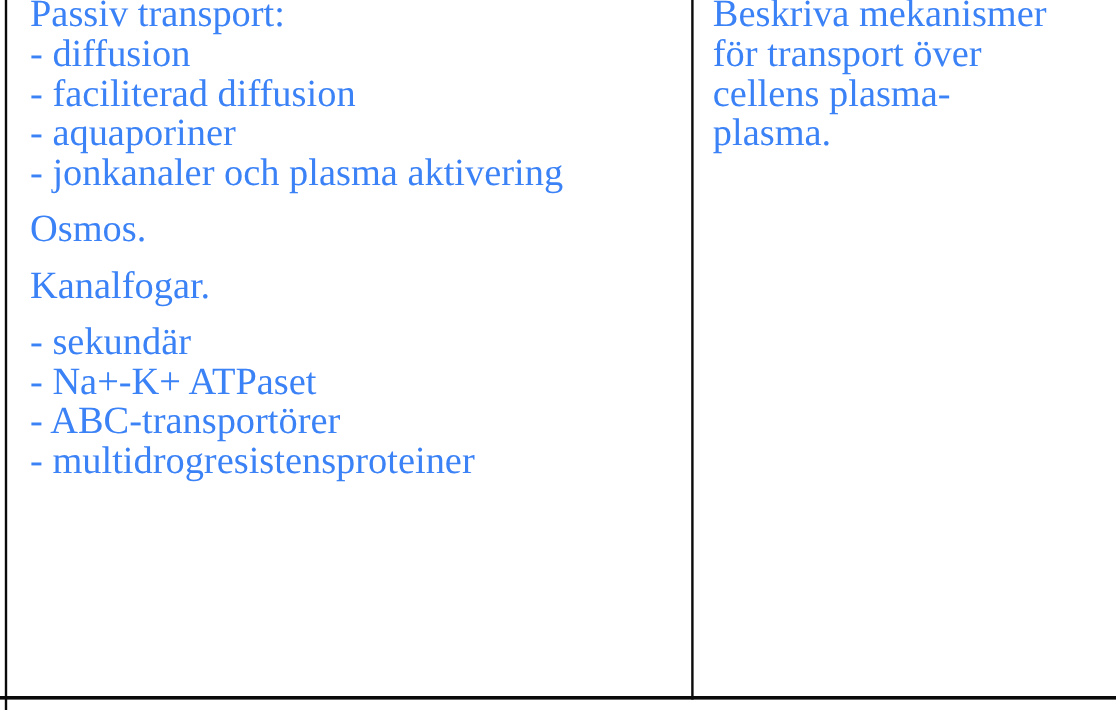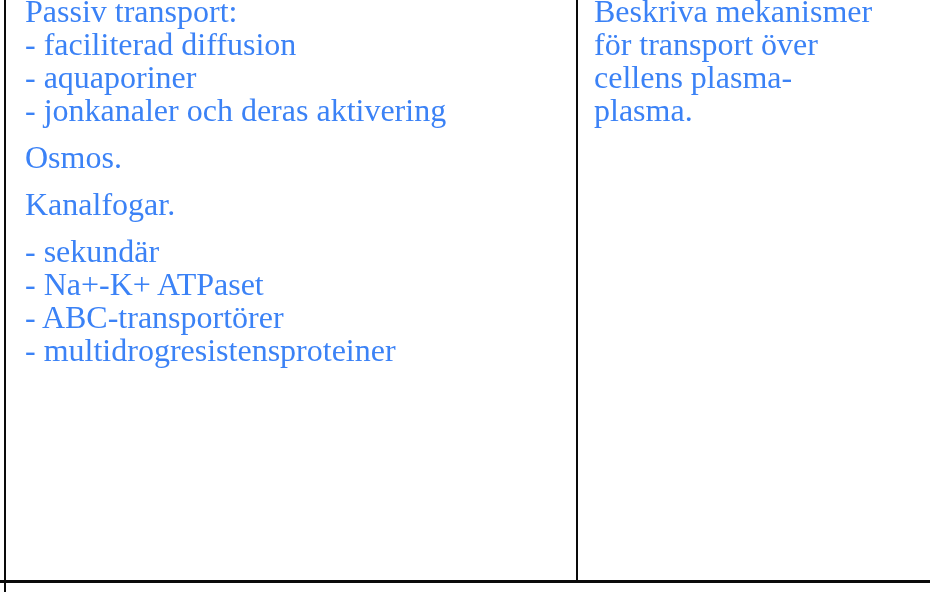--- a/index.html
+++ b/index.html
@@ -68,23 +68,24 @@
 <div class="page">
 
   <div class="vline vline-left"></div>
   <div class="vline vline-mid"></div>
   <div class="hline-bottom"></div>
 
   <div class="cell cell-left">
 
     <p class="para">
       <span class="line">Passiv transport:</span>
+      <span class="line">- diffusion</span>
       <span class="line">- faciliterad diffusion</span>
       <span class="line">- aquaporiner</span>
-      <span class="line">- jonkanaler och deras aktivering</span>
+      <span class="line">- jonkanaler och plasma aktivering</span>
     </p>
 
     <p class="para">
       <span class="line">Osmos.</span>
     </p>
 
     <p class="para">
       <span class="line">Kanalfogar.</span>
     </p>
 

